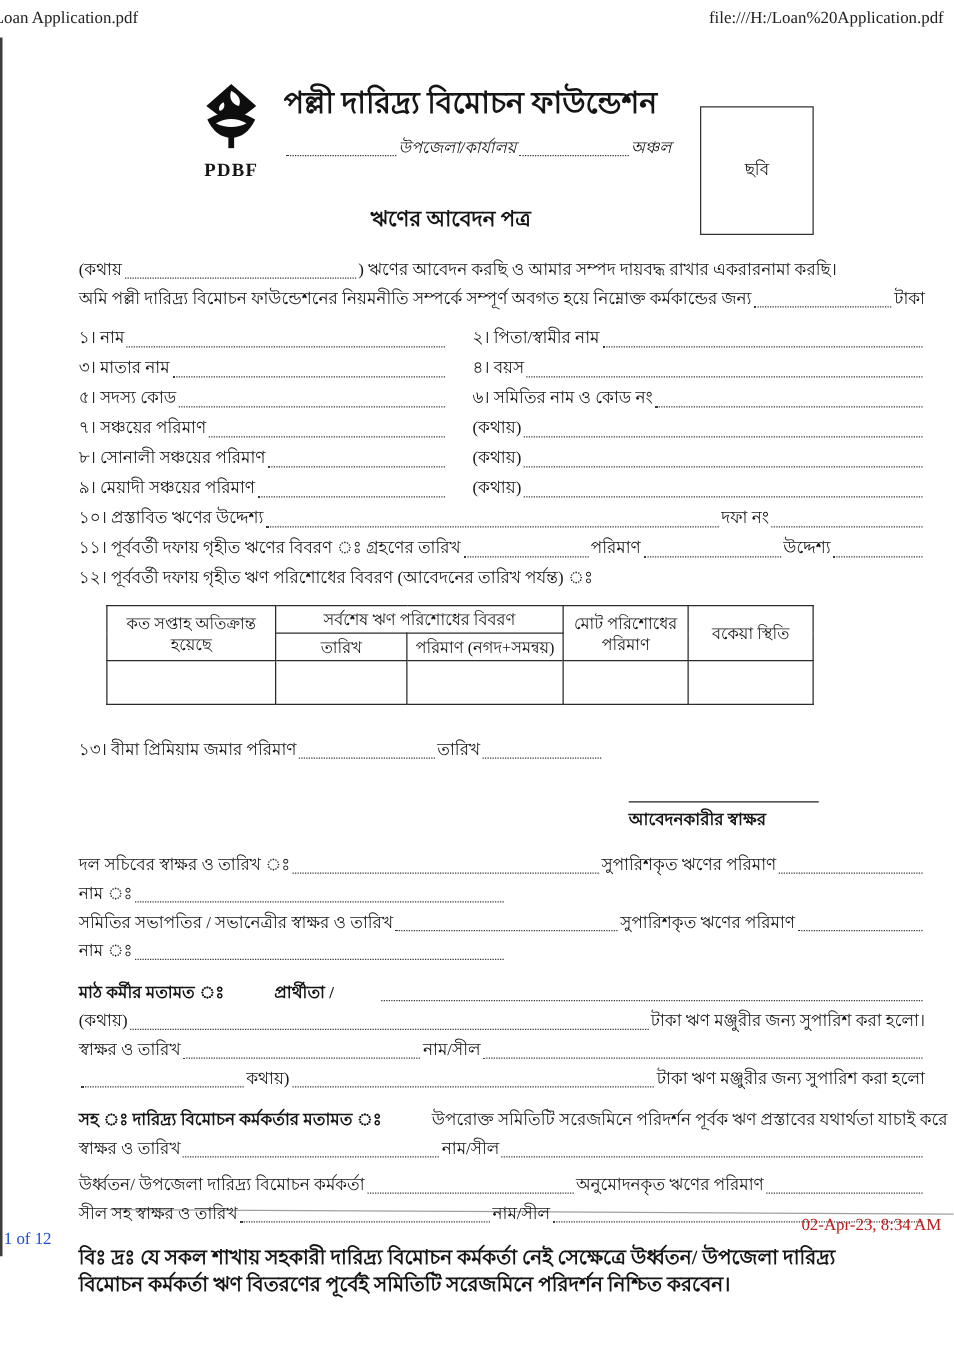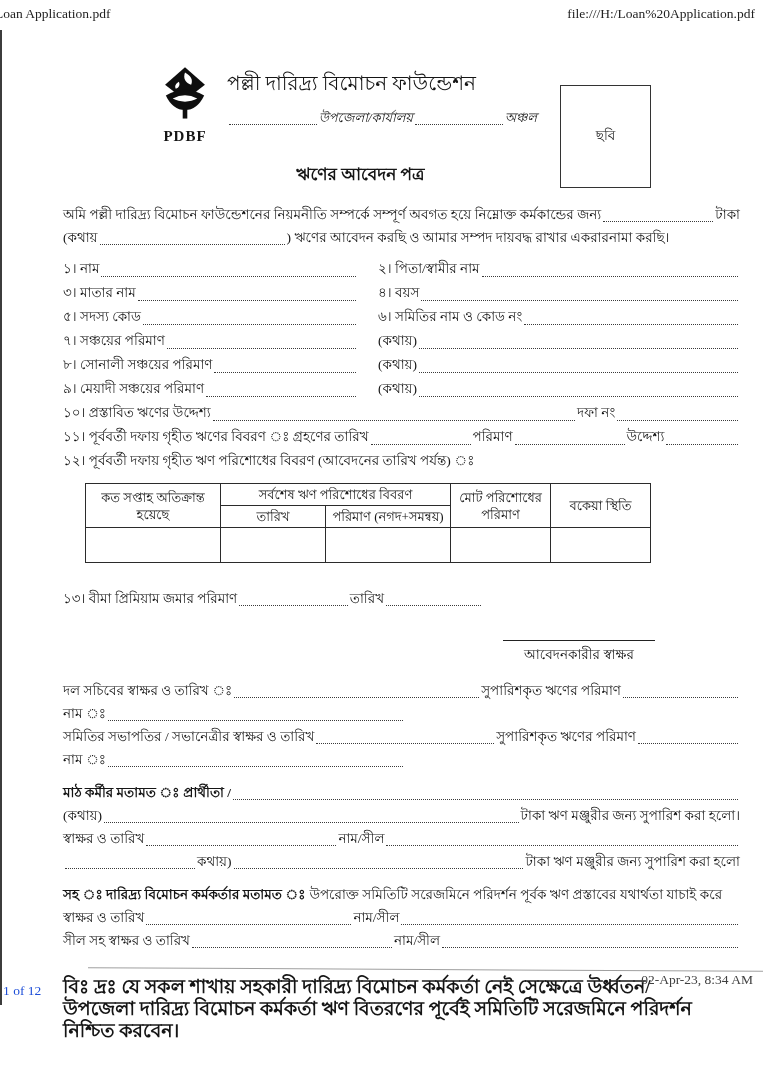--- a/index.html
+++ b/index.html
@@ -4,50 +4,50 @@
 <style>
   html,body{margin:0;padding:0;background:#ffffff;}
   .page{position:relative;width:763px;height:1080px;background:#fff;overflow:hidden;
         font-family:"Liberation Serif",serif;color:#151515;}
   
   .scan-edge{position:absolute;left:0;top:30px;width:2px;height:975px;background:#3c3c3c;}
   .scan-line{position:absolute;left:88px;width:680px;top:969px;height:1px;background:#9f9f9f;transform:rotate(0.3deg);}
   
   .print-header{position:absolute;top:6px;left:-5px;right:8px;display:flex;justify-content:space-between;font-size:13.5px;color:#222;}
   .print-footer-left{position:absolute;left:3px;top:983px;font-size:13.5px;color:#1d4ed8;}
-  .print-footer-right{position:absolute;right:10px;top:972px;font-size:13.5px;color:#404040;}
+  .print-footer-right{position:absolute;right:10px;top:972px;font-size:13.5px;color:#b91c1c;}
   
   .content{position:absolute;left:63px;top:0;width:677px;}
   .org{display:flex;align-items:flex-start;margin-top:66px;}
   .logo-col{width:60px;margin-left:92px;text-align:center;flex:none;}
   .org-abbr{font-family:Liberation Serif, serif;font-weight:bold;font-size:15px;letter-spacing:1px;margin-top:2px;}
   .org-title-col{margin-left:12px;}
-  .org-name{font-size:20px;font-weight:normal;line-height:34px;white-space:nowrap;}
+  .org-name{font-size:24px;font-weight:bold;line-height:34px;white-space:nowrap;}
   .org-subline{display:flex;align-items:flex-end;font-size:13px;margin-top:8px;width:310px;font-style:italic;}
   .photo-box{position:absolute;left:497px;top:85px;width:89px;height:101px;border:1.5px solid #333;
              display:flex;align-items:center;justify-content:center;font-size:13.5px;}
   .form-title{margin-top:16px;text-align:center;padding-right:82px;font-weight:bold;font-size:17px;}
   .intro{margin-top:14px;font-size:13.5px;line-height:23px;}
   .fl{display:flex;align-items:flex-end;white-space:nowrap;font-size:13.5px;line-height:23px;}
   .ldr{flex:1 1 auto;border-bottom:1.6px dotted #3a3a3a;height:1px;margin:0 2px 4px 2px;min-width:8px;}
   .ldr.fx{flex:0 0 auto;}
   .b{font-weight:bold;}
   .grid2{display:grid;grid-template-columns:295px 1fr;column-gap:20px;margin-top:8px;}
   .grid2 .fl{line-height:24px;}
   
   table.rep{border-collapse:collapse;margin:10px 0 0 22px;table-layout:fixed;width:565px;font-size:13px;}
   table.rep th,table.rep td{border:1.6px solid #2b2b2b;font-weight:normal;text-align:center;padding:2px 3px;line-height:17px;}
   table.rep td.empty{height:30px;}
   .row13{max-width:420px;margin-top:24px;}
-  .sig-applicant{margin:30px 85px 0 auto;width:152px;text-align:center;border-top:1.2px solid #222;
-                 padding-top:3px;font-weight:normal;font-size:13.5px;}
+  .sig-applicant{margin:30px 85px 0 auto;width:152px;text-align:left;border-top:1.2px solid #222;
+                 padding-top:3px;font-weight:bold;font-size:13.5px;}
   .sec{margin-top:12px;}
   .mt6{margin-top:6px;}
-  .mt10{margin-top:10px;}
-  .note{margin-top:24px;font-weight:bold;font-size:19px;line-height:22px;width:648px;white-space:normal;}
+  .mt10{margin-top:10px;gap:36px;}
+  .note{margin-top:14px;font-weight:bold;font-size:16px;line-height:22px;width:648px;white-space:normal;}
   .sp{margin-right:4px;}
 </style>
 </head>
 <body>
 
 <div class="page">
 
   <div class="scan-edge"></div>
   <div class="scan-line"></div>
 
@@ -82,28 +82,28 @@
     </div>
 
     <div class="photo-box">
       <span>ছবি</span>
     </div>
 
     <div class="form-title">ঋণের আবেদন পত্র</div>
 
     <div class="intro">
       <div class="fl">
+        <span>(কথায়</span>
+        <i class="ldr fx" style="width:185px"></i>
+        <span>) ঋণের আবেদন করছি ও আমার সম্পদ দায়বদ্ধ রাখার একরারনামা করছি।</span>
+      </div>
+      <div class="fl">
         <span>অমি পল্লী দারিদ্র্য বিমোচন ফাউন্ডেশনের নিয়মনীতি সম্পর্কে সম্পূর্ণ অবগত হয়ে নিম্নোক্ত কর্মকান্ডের জন্য</span>
         <i class="ldr"></i>
         <span>টাকা</span>
-      </div>
-      <div class="fl">
-        <span>(কথায়</span>
-        <i class="ldr fx" style="width:185px"></i>
-        <span>) ঋণের আবেদন করছি ও আমার সম্পদ দায়বদ্ধ রাখার একরারনামা করছি।</span>
       </div>
     </div>
 
     <div class="grid2">
       <div class="fl">
           <span>১। নাম</span>
           <i class="ldr"></i>
         </div>
       <div class="fl">
           <span>২। পিতা/স্বামীর নাম</span>
@@ -257,20 +257,26 @@
       <span class="b sp">সহ ঃ দারিদ্র্য বিমোচন কর্মকর্তার মতামত ঃ</span>
       <span>উপরোক্ত সমিতিটি সরেজমিনে পরিদর্শন পূর্বক ঋণ প্রস্তাবের যথার্থতা যাচাই করে</span>
     </div>
     <div class="fl">
       <span>স্বাক্ষর ও তারিখ</span>
       <i class="ldr fx" style="width:205px"></i>
       <span>নাম/সীল</span>
       <i class="ldr"></i>
     </div>
 
+    <div class="fl mt6">
+      <span>উর্ধ্বতন/ উপজেলা দারিদ্র্য বিমোচন কর্মকর্তা</span>
+      <i class="ldr"></i>
+      <span>অনুমোদনকৃত ঋণের পরিমাণ</span>
+      <i class="ldr fx" style="width:125px"></i>
+    </div>
     <div class="fl">
       <span>সীল সহ স্বাক্ষর ও তারিখ</span>
       <i class="ldr fx" style="width:200px"></i>
       <span>নাম/সীল</span>
       <i class="ldr"></i>
     </div>
 
     <div class="note">বিঃ দ্রঃ যে সকল শাখায় সহকারী দারিদ্র্য বিমোচন কর্মকর্তা নেই সেক্ষেত্রে উর্ধ্বতন/ উপজেলা দারিদ্র্য বিমোচন কর্মকর্তা ঋণ বিতরণের পূর্বেই সমিতিটি সরেজমিনে পরিদর্শন নিশ্চিত করবেন।</div>
 
   </div>

